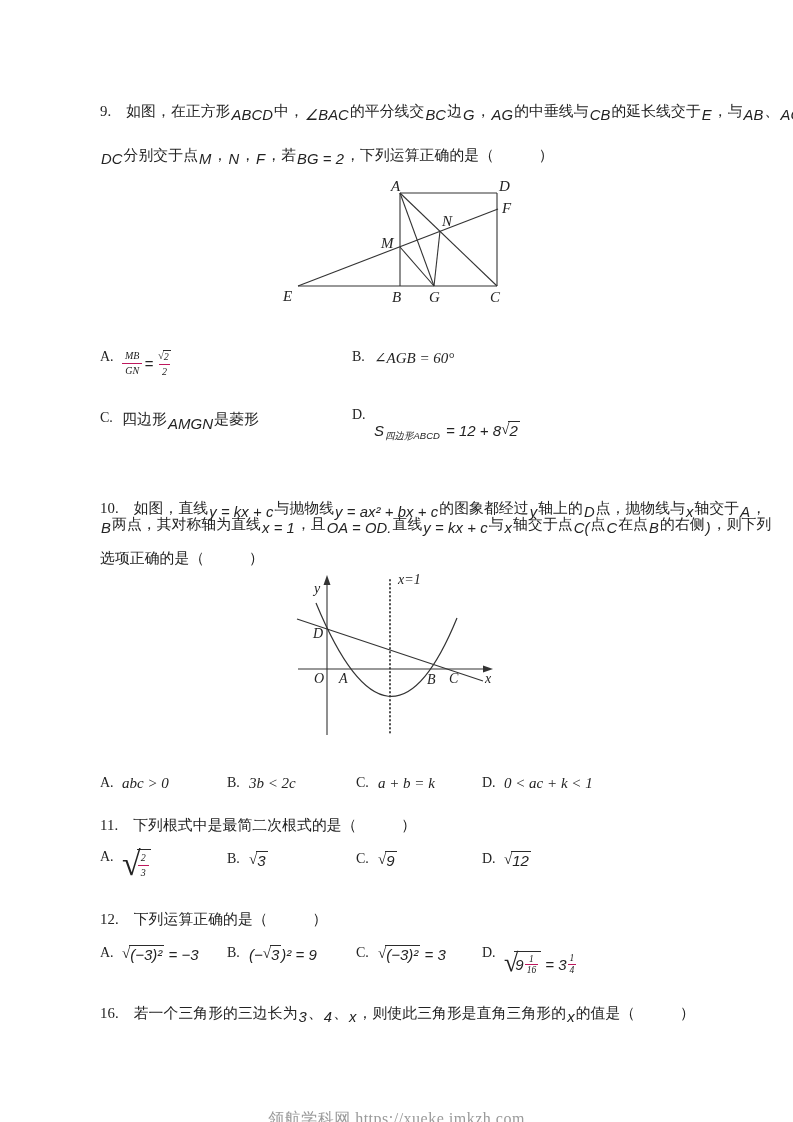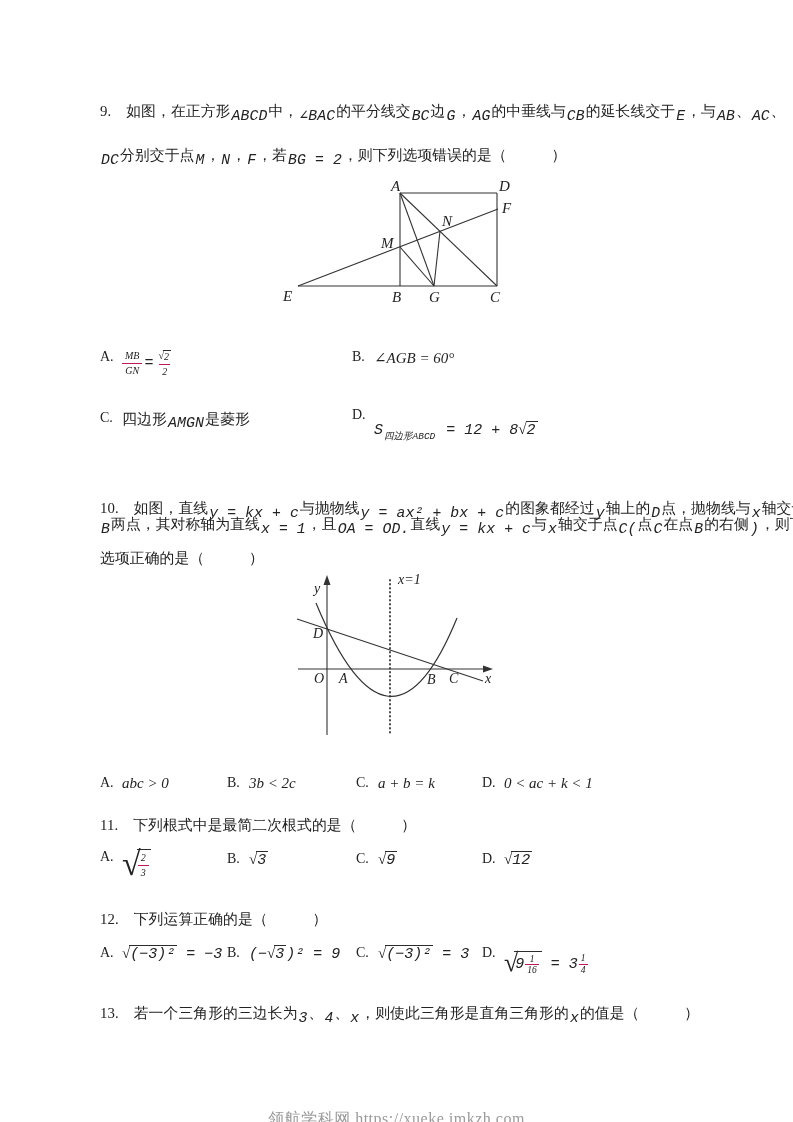--- a/index.html
+++ b/index.html
@@ -5,21 +5,21 @@
   html,body{margin:0;padding:0;}
   body{
     width:793px;height:1122px;position:relative;background:#ffffff;
     font-family:"Liberation Serif","DejaVu Serif",serif;color:#232323;
     overflow:hidden;
   }
   .line{
     position:absolute;left:100px;font-size:14.8px;line-height:20px;
     white-space:pre;letter-spacing:0.1px;
   }
-  .m{font-style:italic;font-family:Liberation Mono, monospace;}
+  .m{font-style:italic;font-family:Liberation Sans, sans-serif;}
   [data-segments] .m{position:relative;top:4px;padding:0 1px;}
   .fig{position:absolute;}
   .fig svg{position:absolute;left:0;top:0;overflow:visible;}
   .flabel{position:absolute;font-size:15px;font-style:italic;line-height:14px;}
   .flabel.small{font-size:14px;}
   .opt{position:absolute;display:flex;align-items:flex-start;font-size:15px;}
   .olabel{font-size:14px;width:16px;margin-right:6px;flex:0 0 auto;font-style:normal;}
   .ocontent{display:inline-flex;align-items:center;white-space:pre;font-size:15px;}
   .ocontent.mathline{font-style:italic;}
   .frac{display:inline-flex;flex-direction:column;align-items:center;line-height:1.2;font-size:10px;font-style:italic;vertical-align:middle;}
@@ -44,21 +44,21 @@
   }
   svg line,svg path{stroke:#333;stroke-width:1.1;fill:none;}
   svg path.parab{stroke-width:1.2;}
   svg line.dots{stroke-width:1.8;stroke-dasharray:0.6,3.4;stroke-linecap:round;}
   svg polygon{fill:#333;stroke:none;}
 </style>
 </head>
 <body>
 
 <div class="line" style="top:101px;" data-segments="q9.line1"><span>9.　如图，在正方形</span><span class="m">ABCD</span><span>中，</span><span class="m">∠BAC</span><span>的平分线交</span><span class="m">BC</span><span>边</span><span class="m">G</span><span>，</span><span class="m">AG</span><span>的中垂线与</span><span class="m">CB</span><span>的延长线交于</span><span class="m">E</span><span>，与</span><span class="m">AB</span><span>、</span><span class="m">AC</span><span>、</span></div>
-<div class="line" style="top:145px;" data-segments="q9.line2"><span class="m">DC</span><span>分别交于点</span><span class="m">M</span><span>，</span><span class="m">N</span><span>，</span><span class="m">F</span><span>，若</span><span class="m">BG = 2</span><span>，则下列选项错误的是（　　　）</span></div>
+<div class="line" style="top:145px;" data-segments="q9.line2"><span class="m">DC</span><span>分别交于点</span><span class="m">M</span><span>，</span><span class="m">N</span><span>，</span><span class="m">F</span><span>，若</span><span class="m">BG = 2</span><span>，下列运算正确的是（　　　）</span></div>
 
 <div class="fig" style="left:280px;top:182px;width:240px;height:125px;">
   <svg width="240" height="125" viewBox="0 0 240 125">
     <g>
       <line x1="120" y1="11" x2="217" y2="11"></line>
       <line x1="217" y1="11" x2="217" y2="104"></line>
       <line x1="120" y1="11" x2="120" y2="104"></line>
     </g>
     <g>
       <line x1="18" y1="104" x2="217" y2="104"></line>
@@ -227,15 +227,15 @@
 <div class="opt" style="left:482px;top:945px;">
   <span class="olabel">D.</span>
   <span class="ocontent" style="margin-top:6px;">
     <span class="sqrt tall">
       <span class="rs med">√</span>
       <span class="rad radrow"><span class="m">9</span><span class="frac tiny"><span class="fr-n">1</span><span class="fr-d">16</span></span></span>
     </span><span class="m"> = 3</span><span class="frac tiny"><span class="fr-n">1</span><span class="fr-d">4</span></span>
   </span>
 </div>
 
-<div class="line" style="top:1003px;" data-segments="q13.line"><span>13.　若一个三角形的三边长为</span><span class="m">3</span><span>、</span><span class="m">4</span><span>、</span><span class="m">x</span><span>，则使此三角形是直角三角形的</span><span class="m">x</span><span>的值是（　　　）</span></div>
+<div class="line" style="top:1003px;" data-segments="q13.line"><span>16.　若一个三角形的三边长为</span><span class="m">3</span><span>、</span><span class="m">4</span><span>、</span><span class="m">x</span><span>，则使此三角形是直角三角形的</span><span class="m">x</span><span>的值是（　　　）</span></div>
 
 <div class="watermark" style="top:1069px;">领航学科网 https://xueke.jmkzh.com</div>
 
 </body></html>

